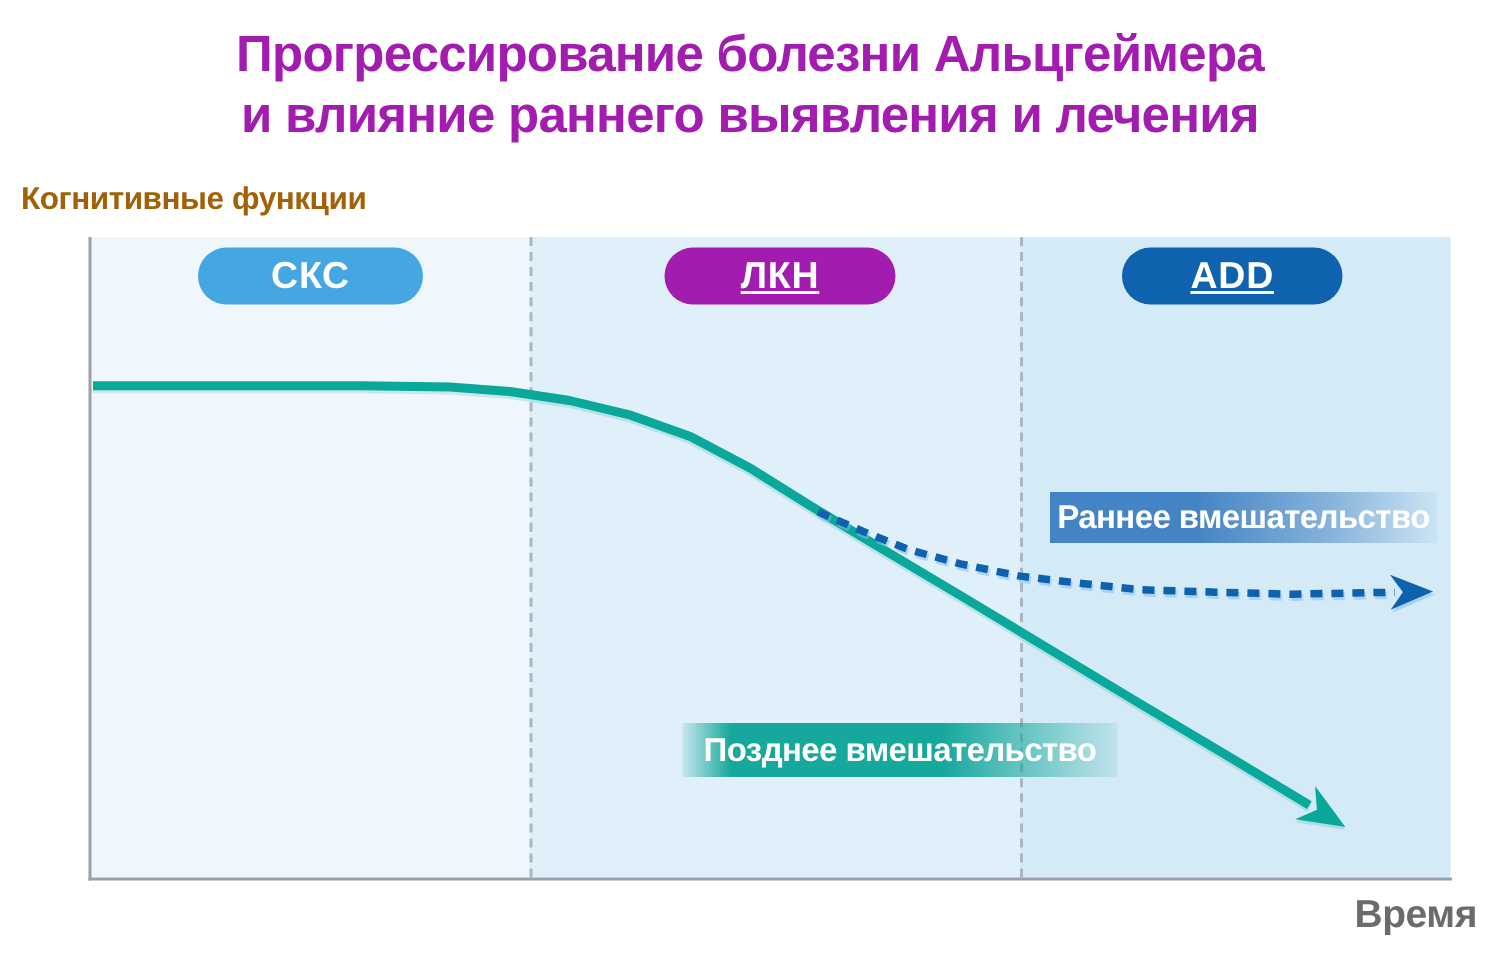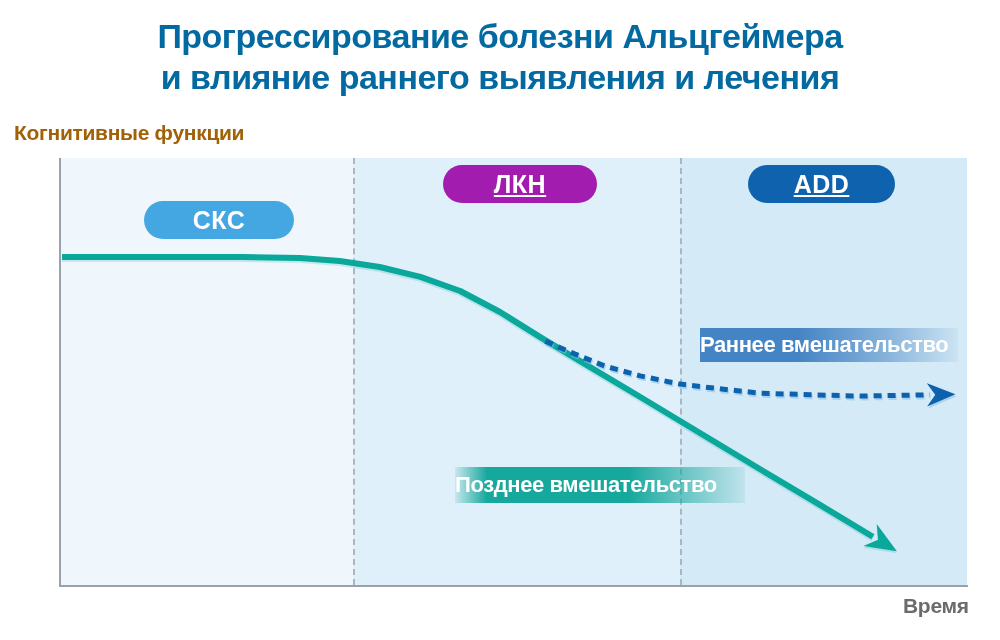--- a/index.html
+++ b/index.html
@@ -1,41 +1,41 @@
 <!DOCTYPE html>
 <html><head>
 <meta charset="utf-8">
 <style>
   html,body{margin:0;padding:0;background:#fff;}
   .stage-canvas{position:relative;width:1000px;height:640px;background:#ffffff;overflow:hidden;
     font-family:"Liberation Sans","DejaVu Sans",sans-serif;}
   .chart-title{position:absolute;top:16px;left:0;width:1000px;text-align:center;
-    font-size:34px;font-weight:700;color:#0369a1;line-height:1.22;letter-spacing:-0.5px;}
+    font-size:34px;font-weight:700;color:#a21caf;line-height:1.22;letter-spacing:-0.5px;}
   .y-label{position:absolute;left:14px;top:121px;font-size:21px;font-weight:700;color:#a16207;letter-spacing:-0.3px;}
-  .x-label{position:absolute;left:903px;top:594px;font-size:21px;font-weight:700;color:#6b6b6b;letter-spacing:-0.3px;}
+  .x-label{position:absolute;left:903px;top:594px;font-size:26px;font-weight:700;color:#6b6b6b;letter-spacing:-0.3px;}
   .plot{position:absolute;left:60px;top:158px;width:907px;height:427px;display:flex;}
   .band{height:100%;}
   .band-1{width:294px;}
   .band-2{width:327px;border-left:2px dashed #aab6c0;}
   .band-3{width:286px;border-left:2px dashed #aab6c0;}
   .axis-y{position:absolute;left:59px;top:158px;width:2px;height:429px;background:#9aa1a8;}
   .axis-x{position:absolute;left:59px;top:585px;width:909px;height:2px;background:#9aa1a8;}
   .stage-pill{position:absolute;top:165px;height:38px;border-radius:19px;color:#fff;
     display:flex;align-items:center;justify-content:center;font-size:25px;font-weight:700;letter-spacing:0.5px;}
-  .pill-1{left:144px;width:150px;margin-top:36px;}
+  .pill-1{left:132px;width:150px;}
   .pill-2{left:443px;width:154px;}
   .pill-3{left:748px;width:147px;}
   .curves{position:absolute;left:0;top:0;z-index:5;pointer-events:none;}
   .curve-solid{filter:drop-shadow(0 2px 0 rgba(10,167,155,0.18));}
   .curve-dotted{filter:drop-shadow(1px 2px 0 rgba(130,190,235,0.55));}
   .anno{position:absolute;color:#fff;font-weight:700;font-size:22px;letter-spacing:-0.4px;
-    z-index:3;}
+    text-align:center;z-index:3;}
   .anno-early{left:700px;top:328px;width:258px;height:34px;line-height:34px;
     background:linear-gradient(90deg,#4584c4 0%,#4584c4 38%,rgba(69,132,196,0.55) 72%,rgba(69,132,196,0.06) 100%);}
-  .anno-late{left:455px;top:467px;width:290px;height:36px;line-height:36px;
+  .anno-late{left:455px;top:482px;width:290px;height:36px;line-height:36px;
     background:linear-gradient(90deg,rgba(23,168,157,0.12) 0%,#17a89d 11%,#17a89d 60%,rgba(23,168,157,0.10) 100%);}
 </style>
 </head>
 <body>
 
 <div class="stage-canvas">
 
   <div class="chart-title">
     <div>Прогрессирование болезни Альцгеймера</div>
     <div>и влияние раннего выявления и лечения</div>

